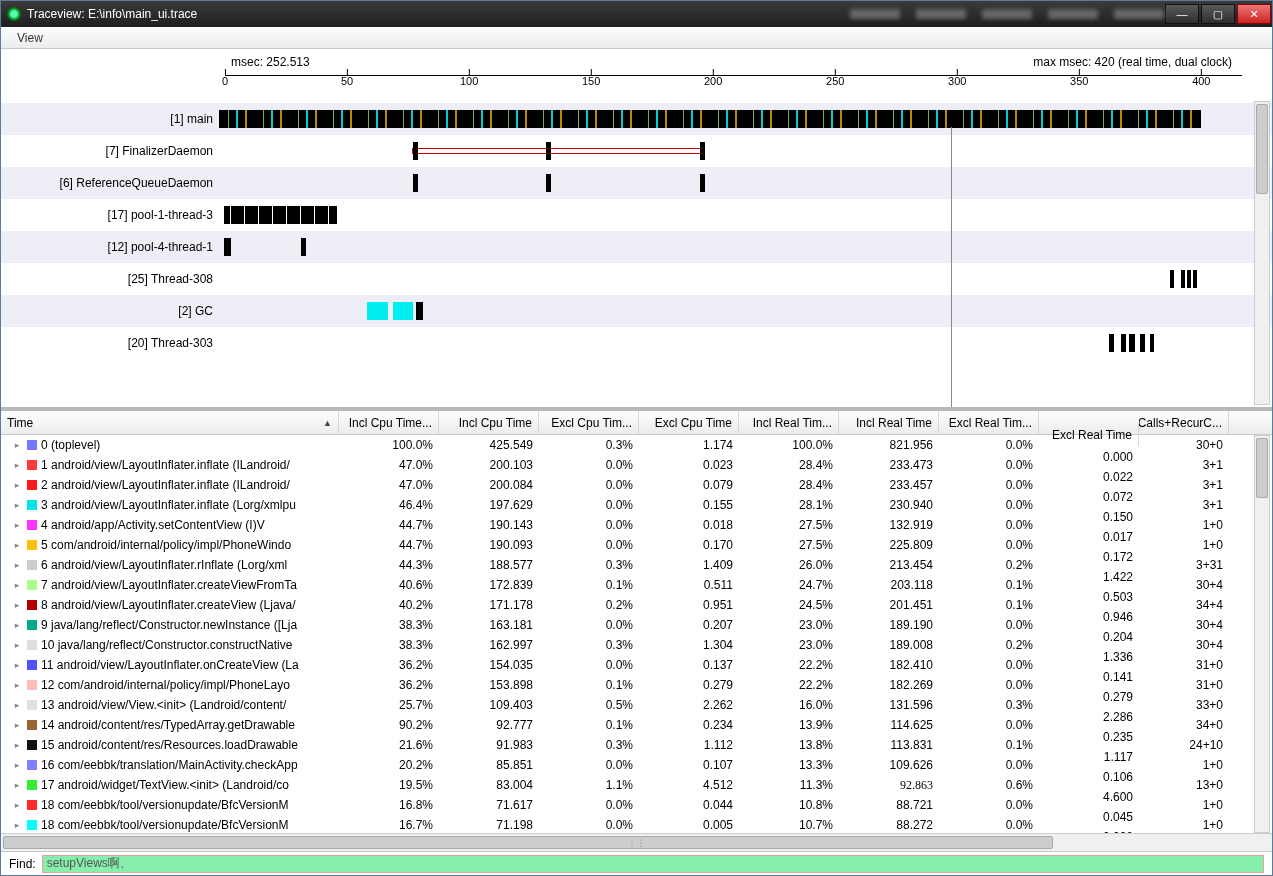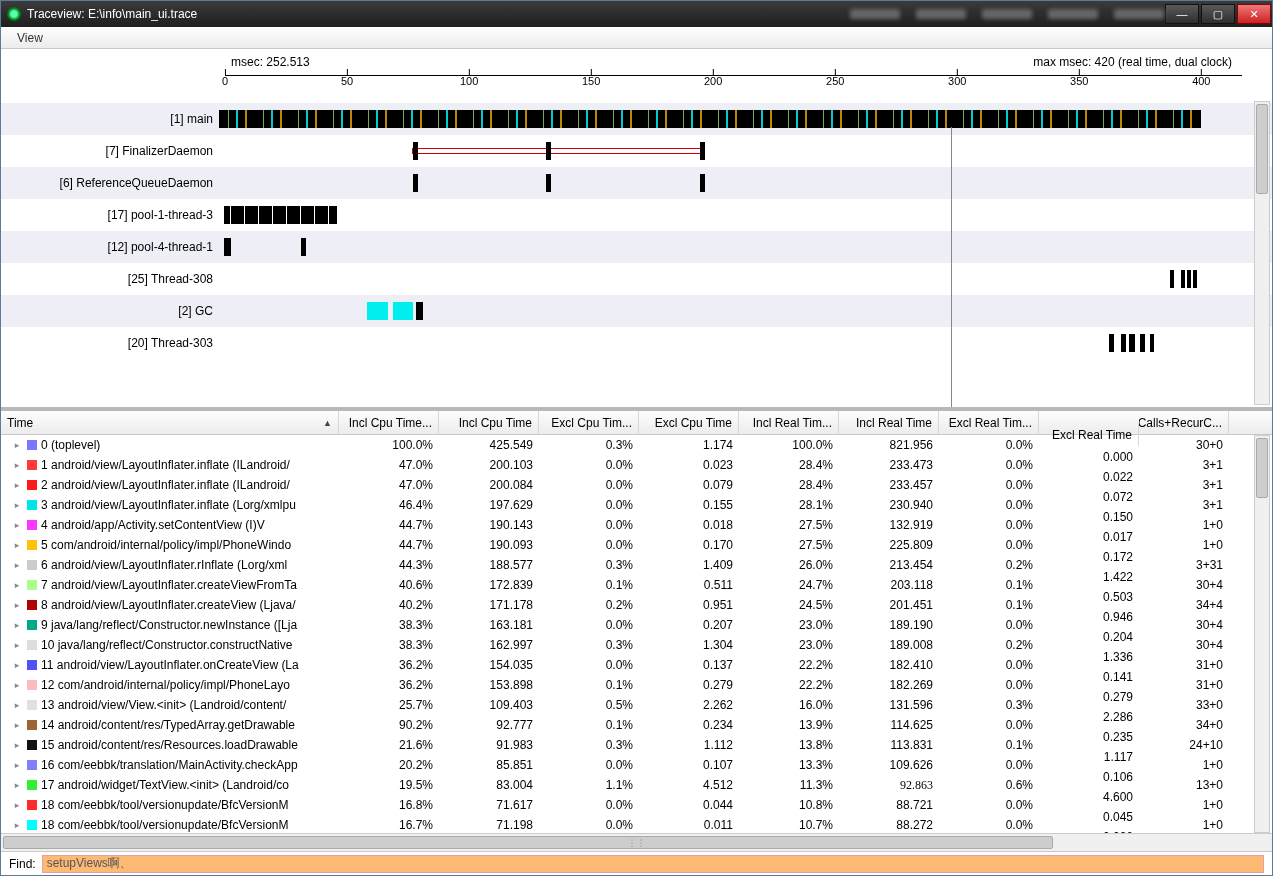--- a/index.html
+++ b/index.html
@@ -67,21 +67,21 @@
 .trow .swatch{width:10px;height:10px;margin:0 4px;display:inline-block;border:0;}
 .trow .name{display:flex;align-items:center;}
 
 .hscroll { height:18px; background:#f0f0f0; border-top:1px solid #ccc; position:relative;}
 .hscroll .thumb{position:absolute;top:2px;bottom:2px;left:2px;width:600px;background:#cdcdcd;border:1px solid #aaa;border-radius:2px;}
 .hscroll .grip{position:absolute;left:50%;top:2px;bottom:2px;width:24px;transform:translateX(-50%);display:flex;align-items:center;justify-content:center;color:#888;font-size:9px;}
 
 
 .findbar { height:24px; border-top:1px solid #c9c9c9; display:flex; align-items:center; padding:0 8px; gap:6px;}
 .findbar .find-label{color:#000;}
-.findbar input { flex:1; height:18px; border:1px solid #e6a0a0; background:#fdba74; padding:0 4px; font-size:12px; color:#555;}
+.findbar input { flex:1; height:18px; border:1px solid #e6a0a0; background:#86efac; padding:0 4px; font-size:12px; color:#555;}
 
 .vscroll-tbl{position:absolute;right:2px;top:0;bottom:0;width:16px;background:#f0f0f0;border:1px solid #ccc;}
 .vscroll-tbl .thumb{position:absolute;left:1px;right:1px;top:2px;height:60px;background:#cdcdcd;border:1px solid #aaa;border-radius:2px;}
 
 
 .noise{background:repeating-linear-gradient(90deg,#000 0 9px,#7a5 9px 10px,#000 10px 17px,#0cc 17px 19px,#000 19px 26px,#b80 26px 28px,#000 28px 35px);}
 .noise2{background:repeating-linear-gradient(90deg,#000 0 6px,#fff0 6px 7px,#000 7px 14px);}
 </style>
 </head>
 <body>
@@ -526,21 +526,21 @@
         </div>
         <div class="trow">
           <div class="cell col-name name">
             <span class="exp">▸</span>
             <span class="swatch" style="background: rgb(0, 255, 255);"></span>
             <span>18 com/eebbk/tool/versionupdate/BfcVersionM</span>
           </div>
           <div class="cell num col-c1" style="width: 100px;">16.7%</div>
           <div class="cell num col-c2" style="width: 100px;">71.198</div>
           <div class="cell num col-c3" style="width: 100px;">0.0%</div>
-          <div class="cell num col-c4" style="width: 100px;">0.011</div>
+          <div class="cell num col-c4" style="width: 100px;">0.005</div>
           <div class="cell num col-c5" style="width: 100px;">10.7%</div>
           <div class="cell num col-c6" style="width: 100px;">88.272</div>
           <div class="cell num col-c7" style="width: 100px;">0.0%</div>
           <div class="cell num col-c8" style="width: 100px;">0.006</div>
           <div class="cell num col-c9" style="width: 90px;">1+0</div>
         </div>
         <div class="vscroll-tbl">
           <div class="thumb"></div>
         </div>
     </div>

